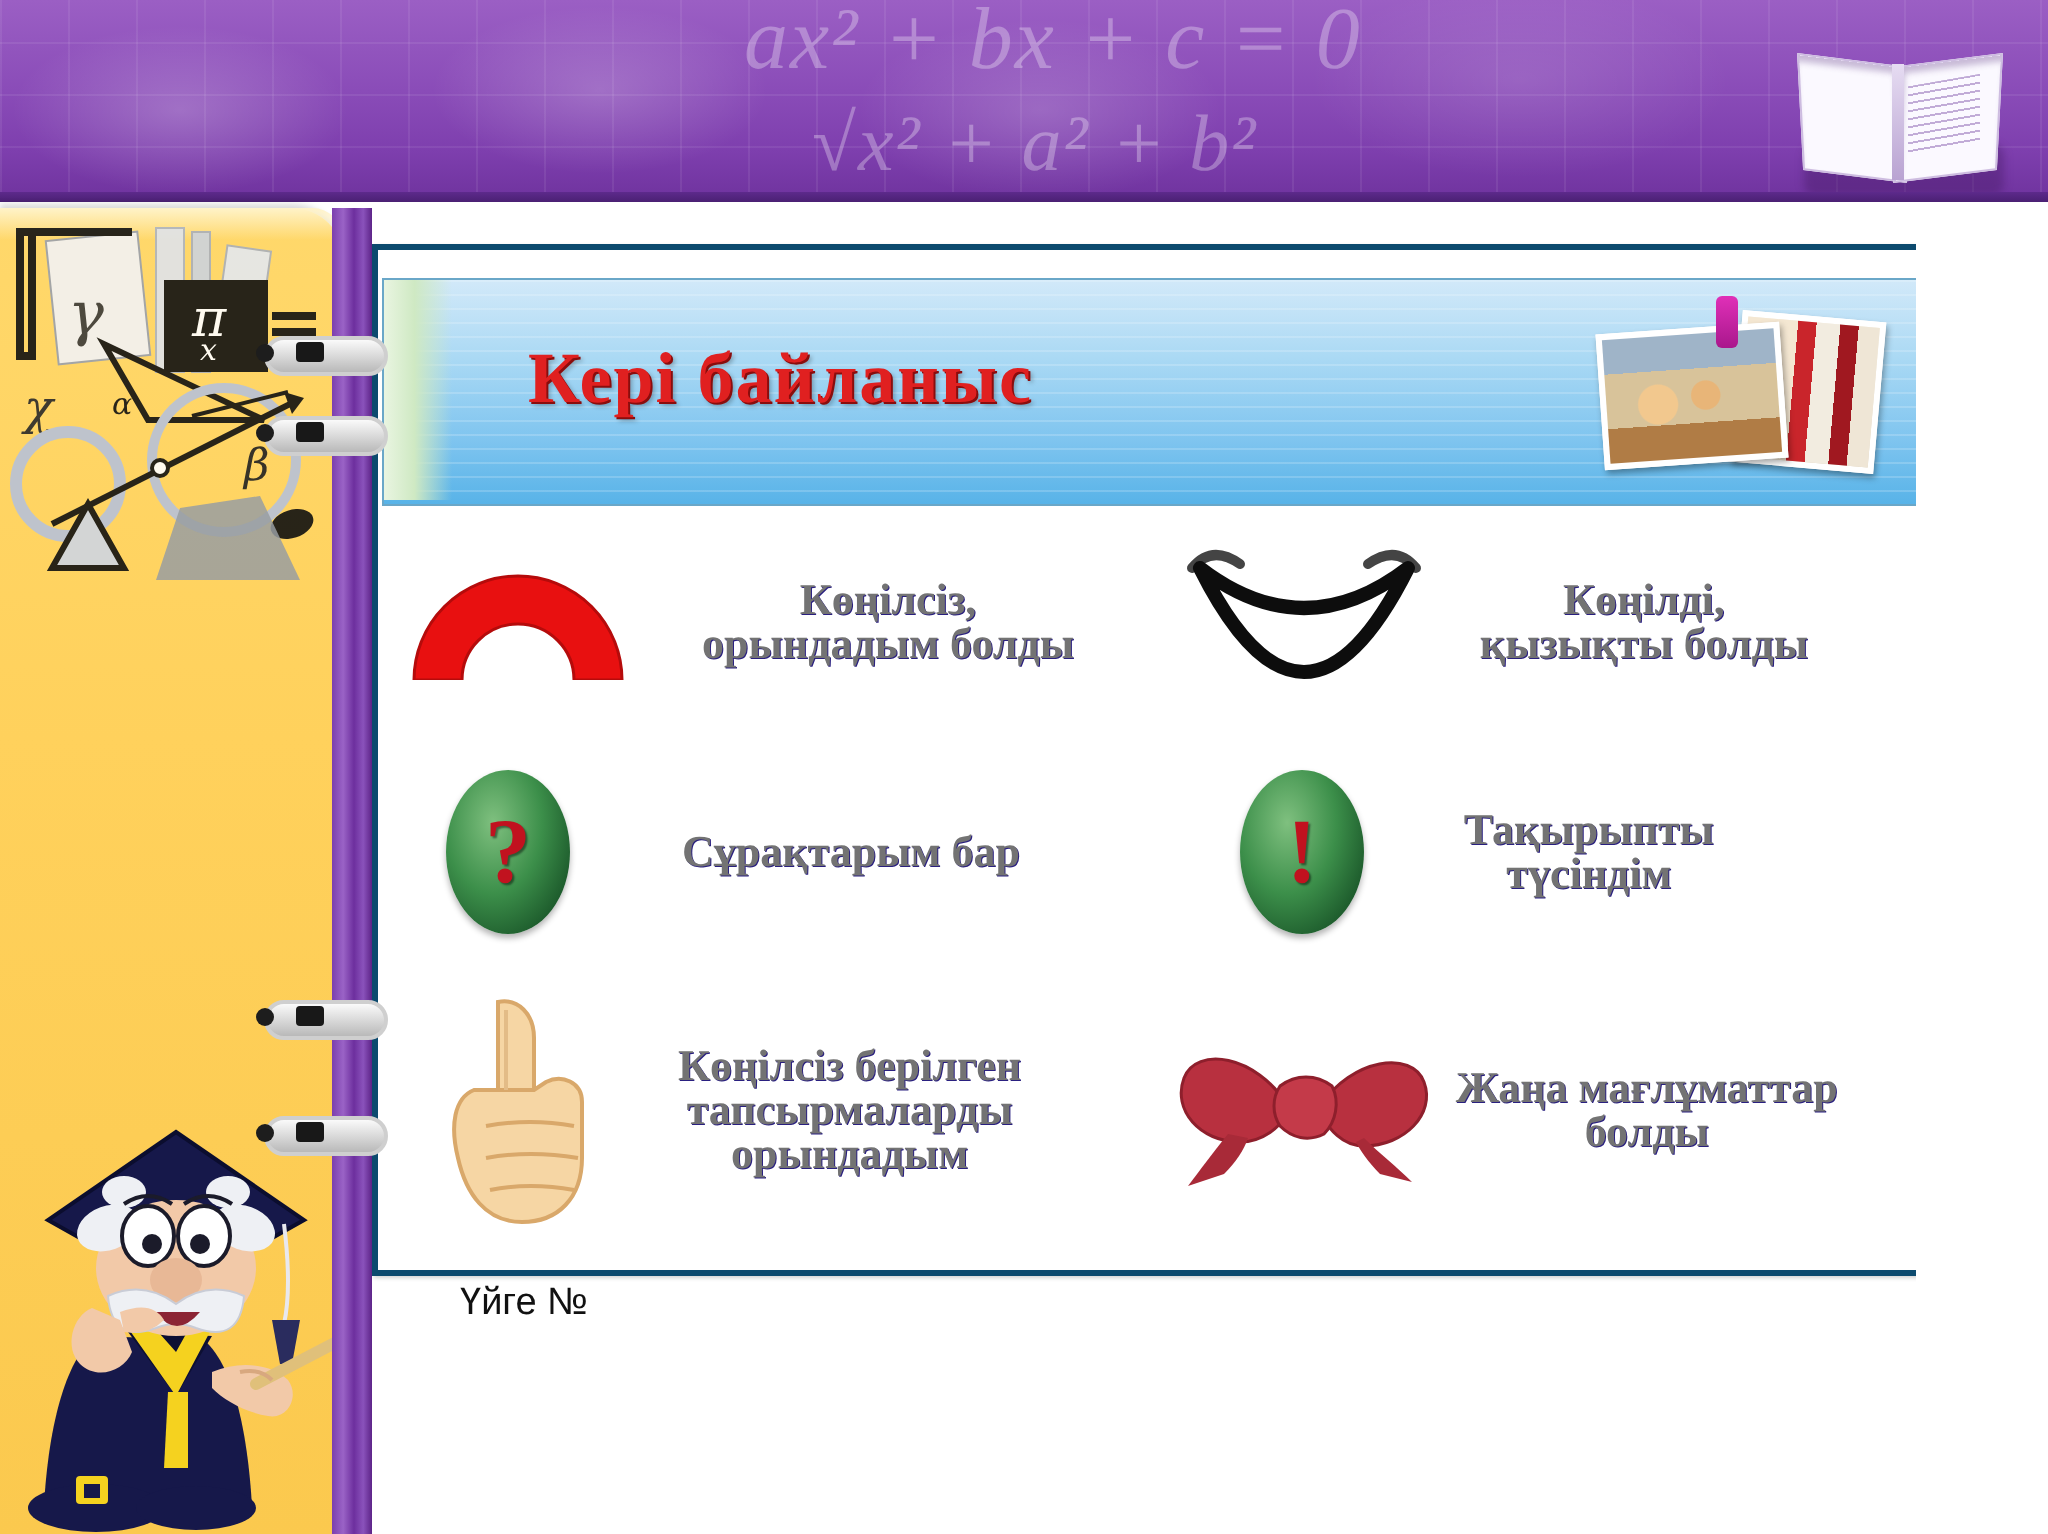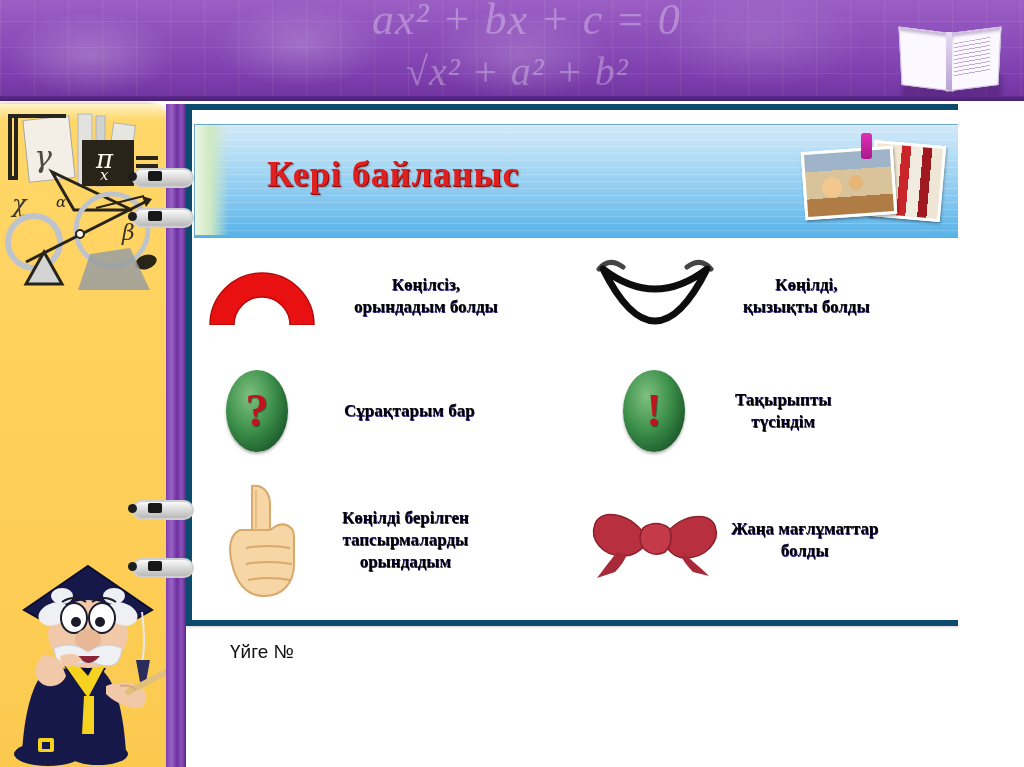--- a/index.html
+++ b/index.html
@@ -71,22 +71,22 @@
 
   
   .collage{position:absolute;left:4px;top:112px;width:166px;height:180px;overflow:hidden;}
   .collage svg{position:absolute;left:0;top:0;}
   
   .professor{position:absolute;left:2px;top:548px;width:172px;height:219px;overflow:hidden;}
   .professor svg{position:absolute;left:0;top:0;}
 
   
   .content-panel{
-    position:absolute;left:186px;top:104px;width:772px;height:510px;
-    background:#ffffff;border:6px solid #0c4a6e;
+    position:absolute;left:186px;top:122px;width:772px;height:510px;
+    background:#ffffff;border:3px solid #0c4a6e;
     box-shadow:1px 1px 2px rgba(0,0,0,.18);
   }
   
   .blue-band{
     position:absolute;left:2px;top:14px;width:766px;height:112px;
     background:linear-gradient(180deg,#cfe8f8 0%, #a9d8f4 35%, #7cc3ef 72%, #57b2e8 100%);
     background-image:
       repeating-linear-gradient(180deg, rgba(255,255,255,.18) 0 1px, rgba(255,255,255,0) 1px 7px),
       linear-gradient(180deg,#d2e9f9 0%, #aad9f4 35%, #7ec4ef 72%, #58b3e8 100%);
     border:1px solid #6aa7c8;
@@ -123,21 +123,21 @@
   .row{position:absolute;left:0;width:766px;display:flex;}
   .row1{top:0;height:112px;}
   .row2{top:112px;height:118px;}
   .row3{top:230px;height:140px;}
   .cell{display:flex;align-items:center;}
   .cell-left{width:390px;padding-left:10px;}
   .cell-right{width:376px;}
   .ico{flex:0 0 auto;display:flex;align-items:center;justify-content:center;}
   .txt{
     font-family:"Liberation Serif", serif;font-weight:bold;
-    color:#000000;font-size:17px;line-height:22px;text-align:center;
+    color:#737373;font-size:22px;line-height:22px;text-align:center;
     text-shadow:0.5px 0.5px 0 #2a2080;
   }
 
   
   .sad-arc{width:116px;height:58px;}
   
   .smile{width:132px;height:86px;}
   
   .oval{width:62px;height:82px;border-radius:50%;
     background:radial-gradient(ellipse at 38% 32%, #7fc07f 0%, #3c8f4a 45%, #1d5b2c 78%, #123a1c 100%);
@@ -362,21 +362,21 @@
               <path d="M30 6 C40 4 48 12 48 24 L48 54 L30 54 Z" fill="#f6d6a4" stroke="#d9a86a" stroke-width="2"></path>
               <path d="M18 50 C8 54 6 68 10 84 C14 102 24 116 42 116 C60 116 72 104 72 84 L72 56 C72 46 62 42 54 46 L48 50 Z" fill="#f6d6a4" stroke="#d9a86a" stroke-width="2"></path>
               <path d="M24 68 Q46 64 68 68" stroke="#d9a86a" stroke-width="2" fill="none"></path>
               <path d="M24 84 Q46 80 70 84" stroke="#d9a86a" stroke-width="2" fill="none"></path>
               <path d="M26 100 Q46 96 68 100" stroke="#d9a86a" stroke-width="2" fill="none"></path>
               <path d="M34 10 L34 50" stroke="#e3bc87" stroke-width="2"></path>
             </svg>
           </div>
           <div style="width:34px"></div>
           <div class="txt">
-            <div>Көңілді берілген</div>
+            <div>Көңілсіз берілген</div>
             <div>тапсырмаларды</div>
             <div>орындадым</div>
           </div>
         </div>
         <div class="cell cell-right">
           <div class="ico">
             <svg class="bow" viewBox="0 0 132 84">
               <path d="M58 40 C42 14 12 10 6 26 C0 42 14 58 34 58 C46 58 54 50 58 44 Z" fill="#b8303f" stroke="#8e1f2c" stroke-width="1.5"></path>
               <path d="M74 40 C90 16 120 12 126 28 C132 44 116 60 96 60 C84 60 78 50 74 44 Z" fill="#b8303f" stroke="#8e1f2c" stroke-width="1.5"></path>
               <path d="M54 30 C62 24 72 24 80 30 C84 38 82 48 76 54 C68 58 60 56 54 50 C50 44 50 36 54 30 Z" fill="#c43a49" stroke="#8e1f2c" stroke-width="1.5"></path>

